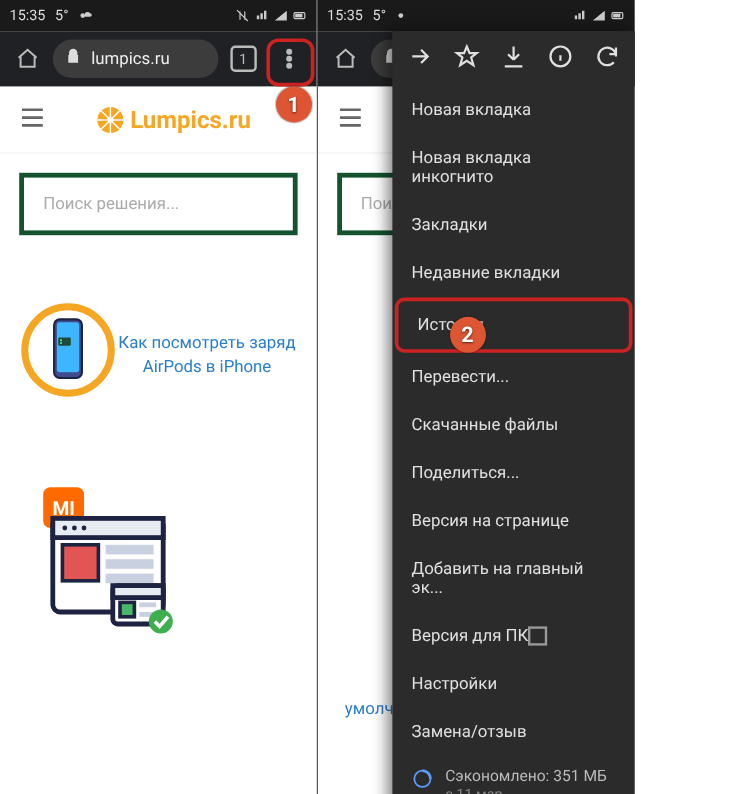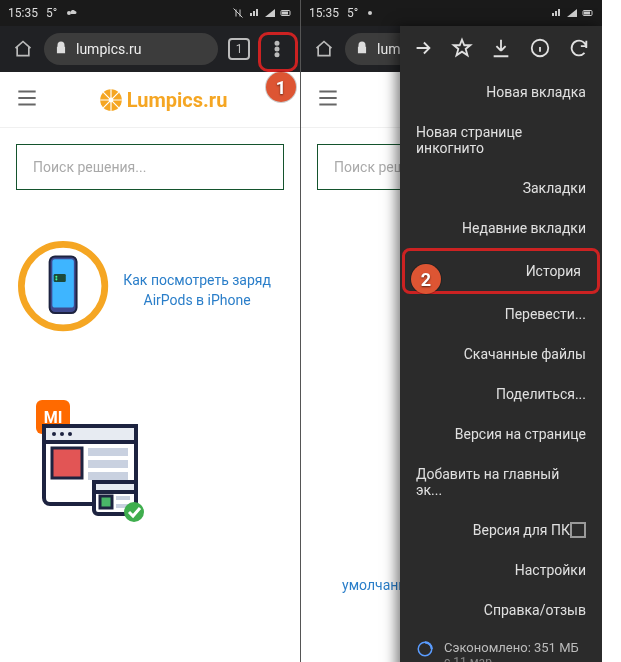--- a/index.html
+++ b/index.html
@@ -1,17 +1,17 @@
 <!DOCTYPE html>
 <html><head>
 <meta charset="utf-8">
 <style>
   * { box-sizing: border-box; margin: 0; padding: 0; }
   body { font-family: Roboto, Arial, sans-serif; background: #fff; }
-  .stage { display: flex; width: 602px; height: 662px; background: #2a2a2a; }
+  .stage { display: flex; width: 529px; height: 662px; background: #2a2a2a; }
   .phone { width: 310px; height: 662px; background: #fff; position: relative; overflow: hidden; border-right: 1px solid #555;}
   .phone:last-child { border-right:none; }
 
   .statusbar { height: 26px; background: #1a1a1a; color: #ddd; display:flex; align-items:center; padding:0 8px; font-size:12px; justify-content:space-between;}
   .statusbar .left { display:flex; gap:8px; align-items:center;}
   .statusbar .right { display:flex; gap:4px; align-items:center;}
   .sicon { width:12px; height:12px; fill:#ccc; }
 
   .urlbar { height: 46px; background: #202124; display:flex; align-items:center; padding:0 6px; gap:4px;}
   .urlbar-btn { width:34px; height:34px; display:flex; align-items:center; justify-content:center; color:#aaa; border-radius:50%;}
@@ -21,32 +21,32 @@
   .tabcount { width:22px;height:22px;border:2px solid #bbb;border-radius:4px;display:flex;align-items:center;justify-content:center;color:#bbb;font-size:12px;}
   .dots { position:relative;}
   .dots svg{width:20px;height:20px;fill:#bbb;}
 
   .siteheader { height:56px; display:flex; align-items:center; padding:0 14px; border-bottom:1px solid #f0f0f0;}
   .hamburger svg{width:26px;height:26px;stroke:#666;stroke-width:2;fill:none;}
   .logo { flex:1; display:flex; align-items:center; justify-content:center; gap:4px; color:#f5a623; font-weight:bold; font-size:20px;}
   .logo-icon{width:24px;height:24px;}
 
   .content { padding:0 16px 20px; overflow:hidden;}
-  .searchbox { border:1px solid #14532d; padding:14px 16px; color:#aaa; font-size:14px; margin:16px 0 26px;}
+  .searchbox { border:4px solid #14532d; padding:14px 16px; color:#aaa; font-size:14px; margin:16px 0 26px;}
   .card { display:flex; flex-direction:row; align-items:center; margin-bottom:30px;}
   .card-img { width:140px; height:140px; display:flex; align-items:center; justify-content:flex-end;}
   .card-title { color:#2a7ec9; font-size:14px; text-align:center; margin-top:10px; line-height:1.4;}
 
   .annot { position:absolute; width:30px; height:30px; border-radius:50%; background:#d53; color:#fff; font-weight:bold; font-size:18px; display:flex; align-items:center; justify-content:center; text-shadow:0 1px 2px rgba(0,0,0,.6); box-shadow:0 0 0 1px rgba(0,0,0,.2);}
   .highlight-ring { position:absolute; border:3px solid #c22; border-radius:10px; pointer-events:none;}
 
   .menu-toprow { height:46px; background:#2b2b2b; display:flex; align-items:center; justify-content:space-around; padding:0 4px;}
   .menu-toprow .mbtn svg{width:22px;height:22px;fill:none;stroke:#e0e0e0;stroke-width:2;}
   .menu { position:absolute; top:26px; right:0; width:202px; background:#2b2b2b; color:#e0e0e0; font-size:14px; box-shadow:-4px 0 12px rgba(0,0,0,.5); }
-  .menu-item { padding:12px 16px; display:flex; align-items:center; justify-content:flex-end;}
+  .menu-item { padding:12px 16px; display:flex; align-items:center; justify-content:flex-start;}
   .menu-item.highlight { border:3px solid #c22; border-radius:8px; margin:0 2px;}
   .menu-footer { padding:10px 16px 18px; display:flex; gap:10px; align-items:flex-start; font-size:13px; color:#bbb;}
   .menu-footer .fline2{font-size:12px;color:#888;}
   .checkbox { width:16px;height:16px;border:2px solid #999;}
 
 </style>
 </head>
 <body>
 
 <div class="stage">
@@ -229,21 +229,21 @@
               <path d="M12 8h.01M12 11v5"></path>
             </svg></div>
       <div class="mbtn"><svg viewBox="0 0 24 24">
               <path d="M20 12a8 8 0 10-2 5.3M20 4v6h-6"></path>
             </svg></div>
     </div>
     <div class="menu-item">
           <span>Новая вкладка</span>
         </div>
     <div class="menu-item">
-          <span>Новая странице инкогнито</span>
+          <span>Новая вкладка инкогнито</span>
         </div>
     <div class="menu-item">
           <span>Закладки</span>
         </div>
     <div class="menu-item">
           <span>Недавние вкладки</span>
         </div>
     <div class="menu-item highlight">
           <span>История</span>
         </div>
@@ -263,21 +263,21 @@
           <span>Добавить на главный эк...</span>
         </div>
     <div class="menu-item">
           <span>Версия для ПК</span>
           <span class="checkbox"></span>
         </div>
     <div class="menu-item">
           <span>Настройки</span>
         </div>
     <div class="menu-item">
-          <span>Справка/отзыв</span>
+          <span>Замена/отзыв</span>
         </div>
     <div class="menu-footer">
       <svg width="18" height="18" viewBox="0 0 24 24">
             <circle cx="12" cy="12" r="9" fill="none" stroke="#5a9cff" stroke-width="2"></circle>
             <path d="M12 3a9 9 0 019 9" stroke="#5a9cff" stroke-width="3" fill="none"></path>
           </svg>
       <div>
         <div>Сэкономлено: 351 МБ</div>
         <div class="fline2">с 11 мар.</div>
       </div>

